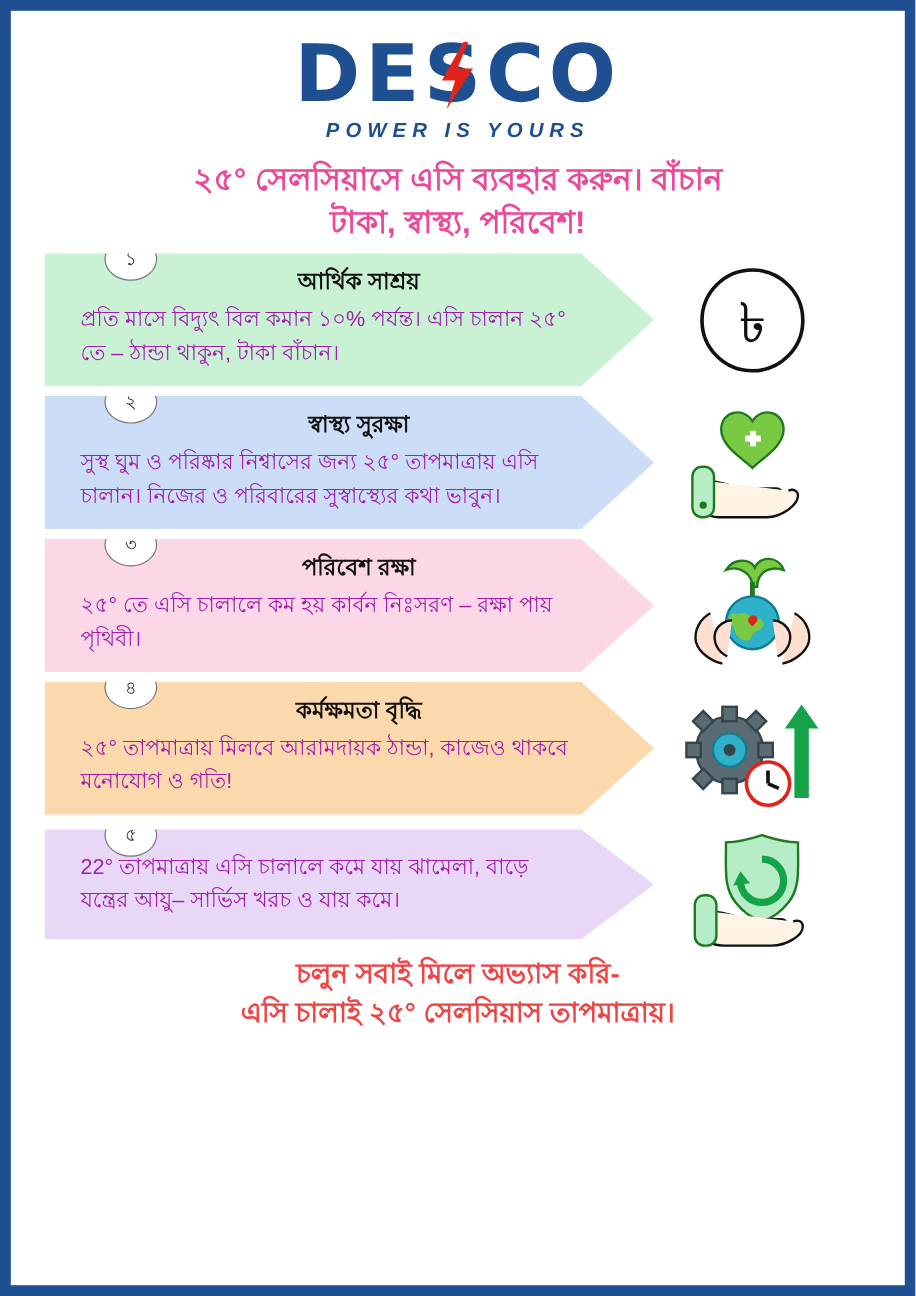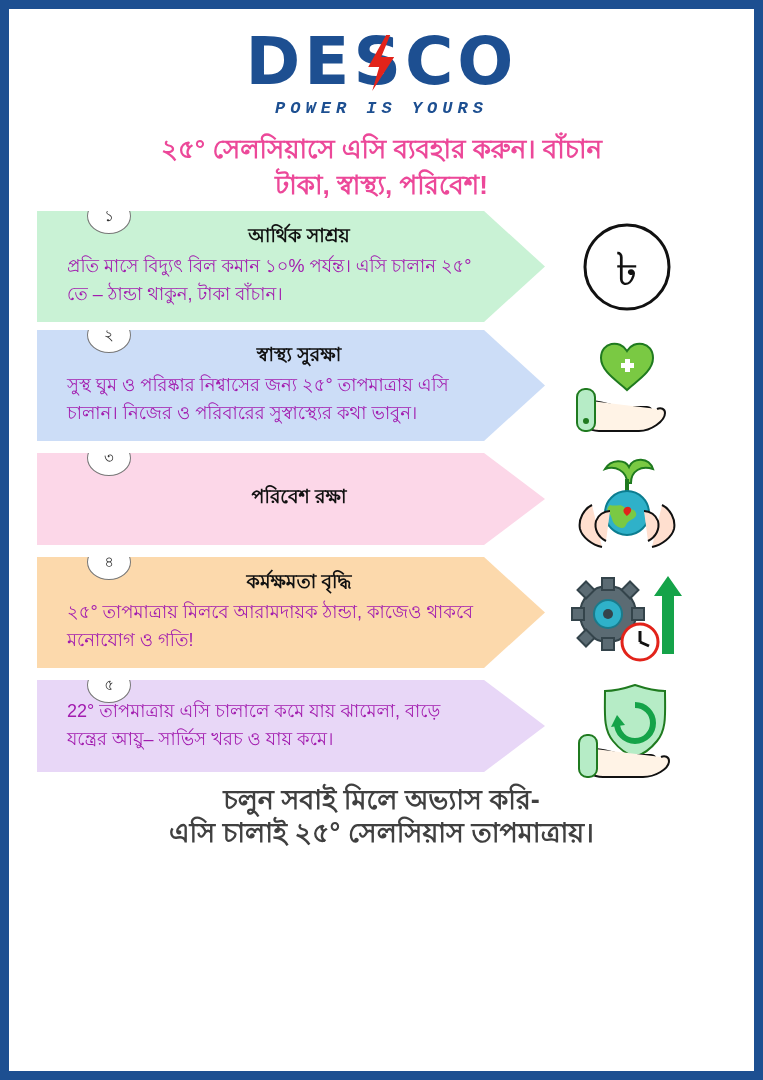--- a/index.html
+++ b/index.html
@@ -37,21 +37,21 @@
   .logo-bolt {
     position: absolute;
     left: 50%;
     top: 6px;
     transform: translateX(-52%);
     width: 40px;
     height: 60px;
     pointer-events: none;
   }
   .logo-tag {
-    font-family: Liberation Mono, monospace;
+    font-family: Liberation Sans, sans-serif;
     font-style: italic;
     font-weight: bold;
     font-size: 17px;
     letter-spacing: 5px;
     color: #1d4f91;
     margin-top: 2px;
   }
   
   .headline {
     text-align: center;
@@ -116,23 +116,23 @@
     width: 180px;
     height: 100px;
     display: flex;
     align-items: center;
     justify-content: center;
     margin-left: -8px;
   }
   
   .footer {
     text-align: center;
-    color: #404040;
-    font-weight: bold;
-    font-size: 27px;
+    color: #ef4444;
+    font-weight: bold;
+    font-size: 23px;
     line-height: 33px;
     margin-top: 6px;
   }
 </style>
 </head>
 <body>
 
 <div class="poster">
 
   <div class="logo-block">
@@ -182,20 +182,21 @@
           <rect x="10" y="56" width="18" height="42" rx="8" fill="#b6ecc6" stroke="#1f7a1f" stroke-width="2"></rect>
           <circle cx="19" cy="88" r="3" fill="#1f7a1f"></circle>
         </svg>
       </div>
     </div>
 
     <div class="row">
       <div class="banner" style="background:#fcd7e8">
         <div class="badge">৩</div>
         <div class="row-title">পরিবেশ রক্ষা</div>
+        <div class="row-text">২৫° তে এসি চালালে কম হয় কার্বন নিঃসরণ – রক্ষা পায় পৃথিবী।</div>
       </div>
       <div class="icon-wrap">
         <svg width="130" height="120" viewBox="0 0 130 120">
           <path d="M65 44c0-12-12-18-22-14 6-10 20-10 24-2 4-10 20-10 24 2-12-4-22 2-22 14z" fill="#7ac943" stroke="#1f7a1f" stroke-width="2"></path>
           <rect x="63" y="40" width="4" height="16" fill="#1f7a1f"></rect>
           <circle cx="65" cy="74" r="22" fill="#2fb1c9" stroke="#0c7d90" stroke-width="2"></circle>
           <path d="M48 66c6 2 10-2 14 2s10 0 12 6-8 6-10 12-12 2-14-6-8-8-2-14z" fill="#7ac943"></path>
           <path d="M62 70c2-3 6-3 7 0 1 3-3 6-4 7-1-1-5-4-3-7z" fill="#e2231a"></path>
           <path d="M30 66c-8 4-14 14-12 24 2 8 12 16 22 18" fill="#ffdfcf" stroke="#111" stroke-width="2"></path>
           <path d="M44 102c-8-4-12-12-10-20 2-6 8-10 14-10" fill="#ffdfcf" stroke="#111" stroke-width="2"></path>

